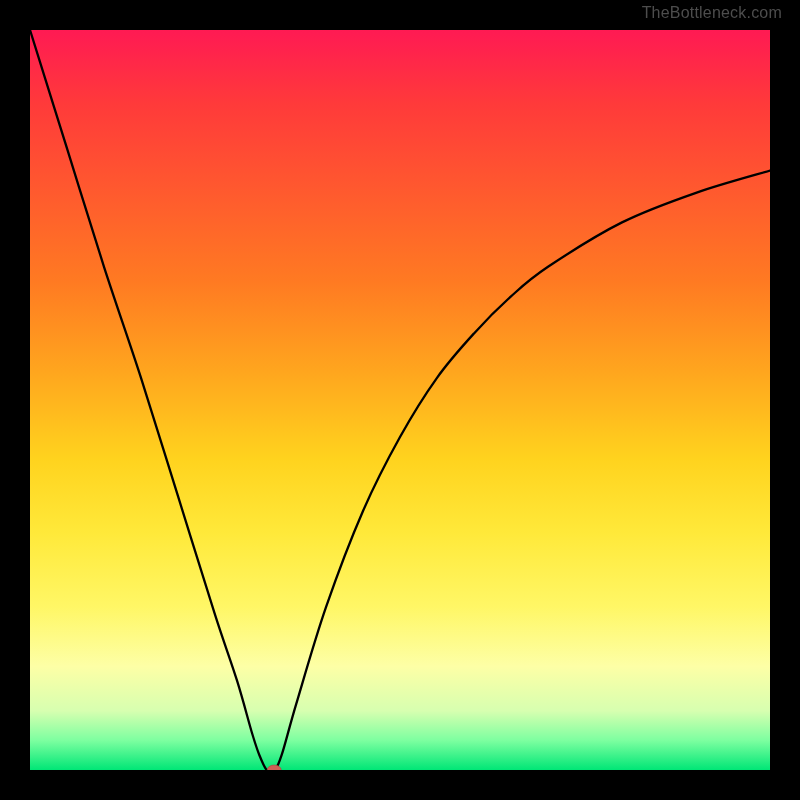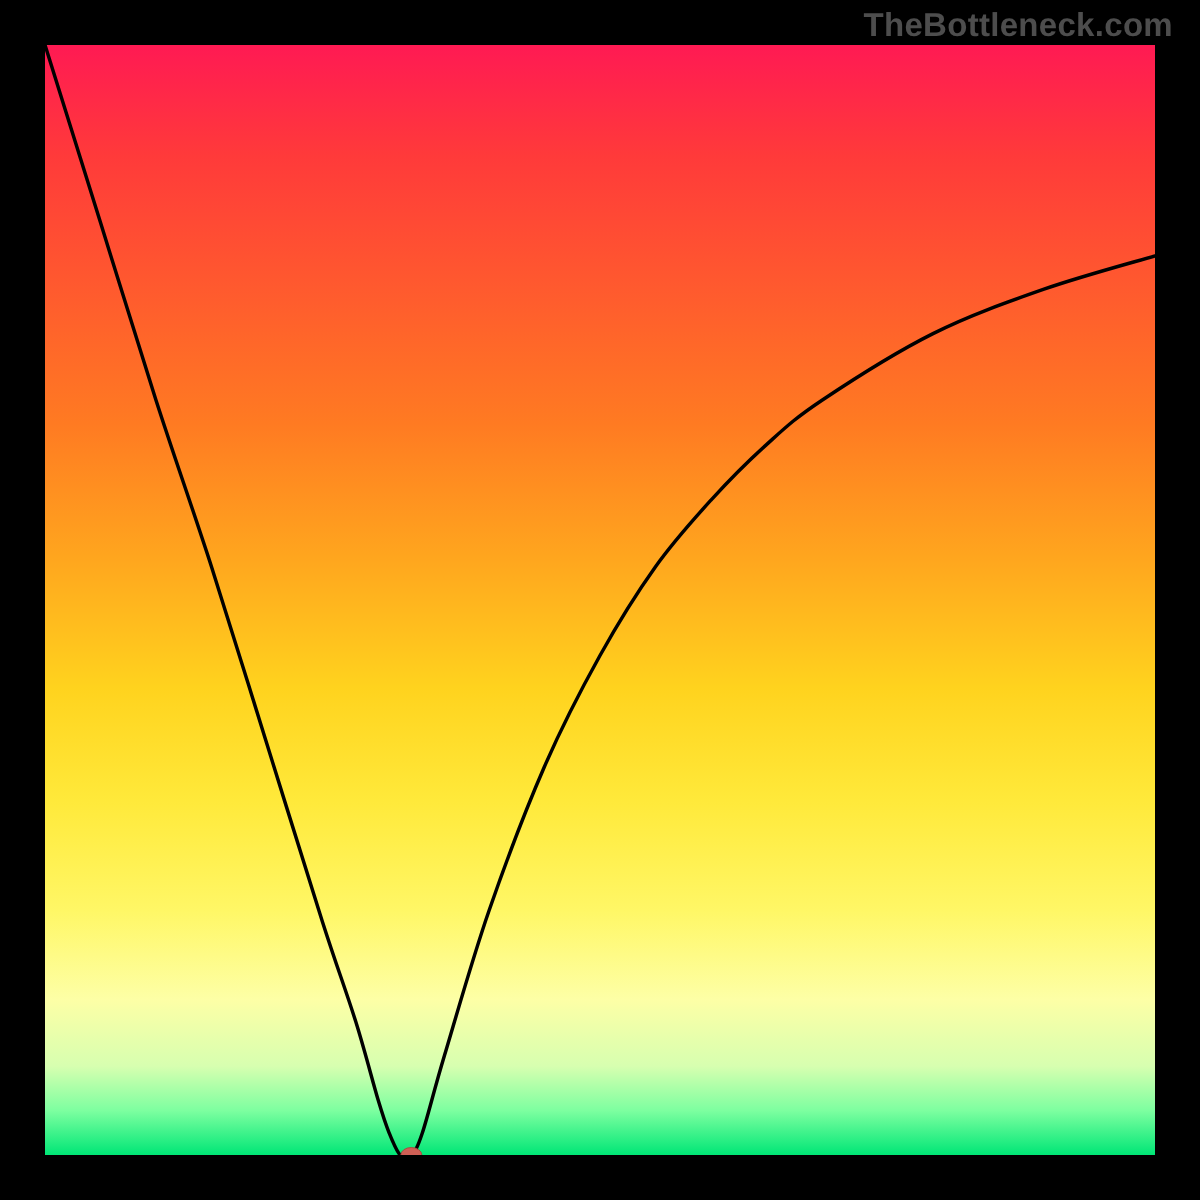--- a/index.html
+++ b/index.html
@@ -15,22 +15,22 @@
     position: relative;
     width: 800px;
     height: 800px;
     background: #000;
   }
   .watermark {
     position: absolute;
     top: 4px;
     right: 18px;
     color: #4d4d4d;
-    font-size: 22px;
-    font-weight: 700;
+    font-size: 16px;
+    font-weight: 400;
     letter-spacing: 0.2px;
     user-select: none;
   }
   
   .plot {
     position: absolute;
     left: 30px;
     top: 30px;
     width: 740px;
     height: 740px;

